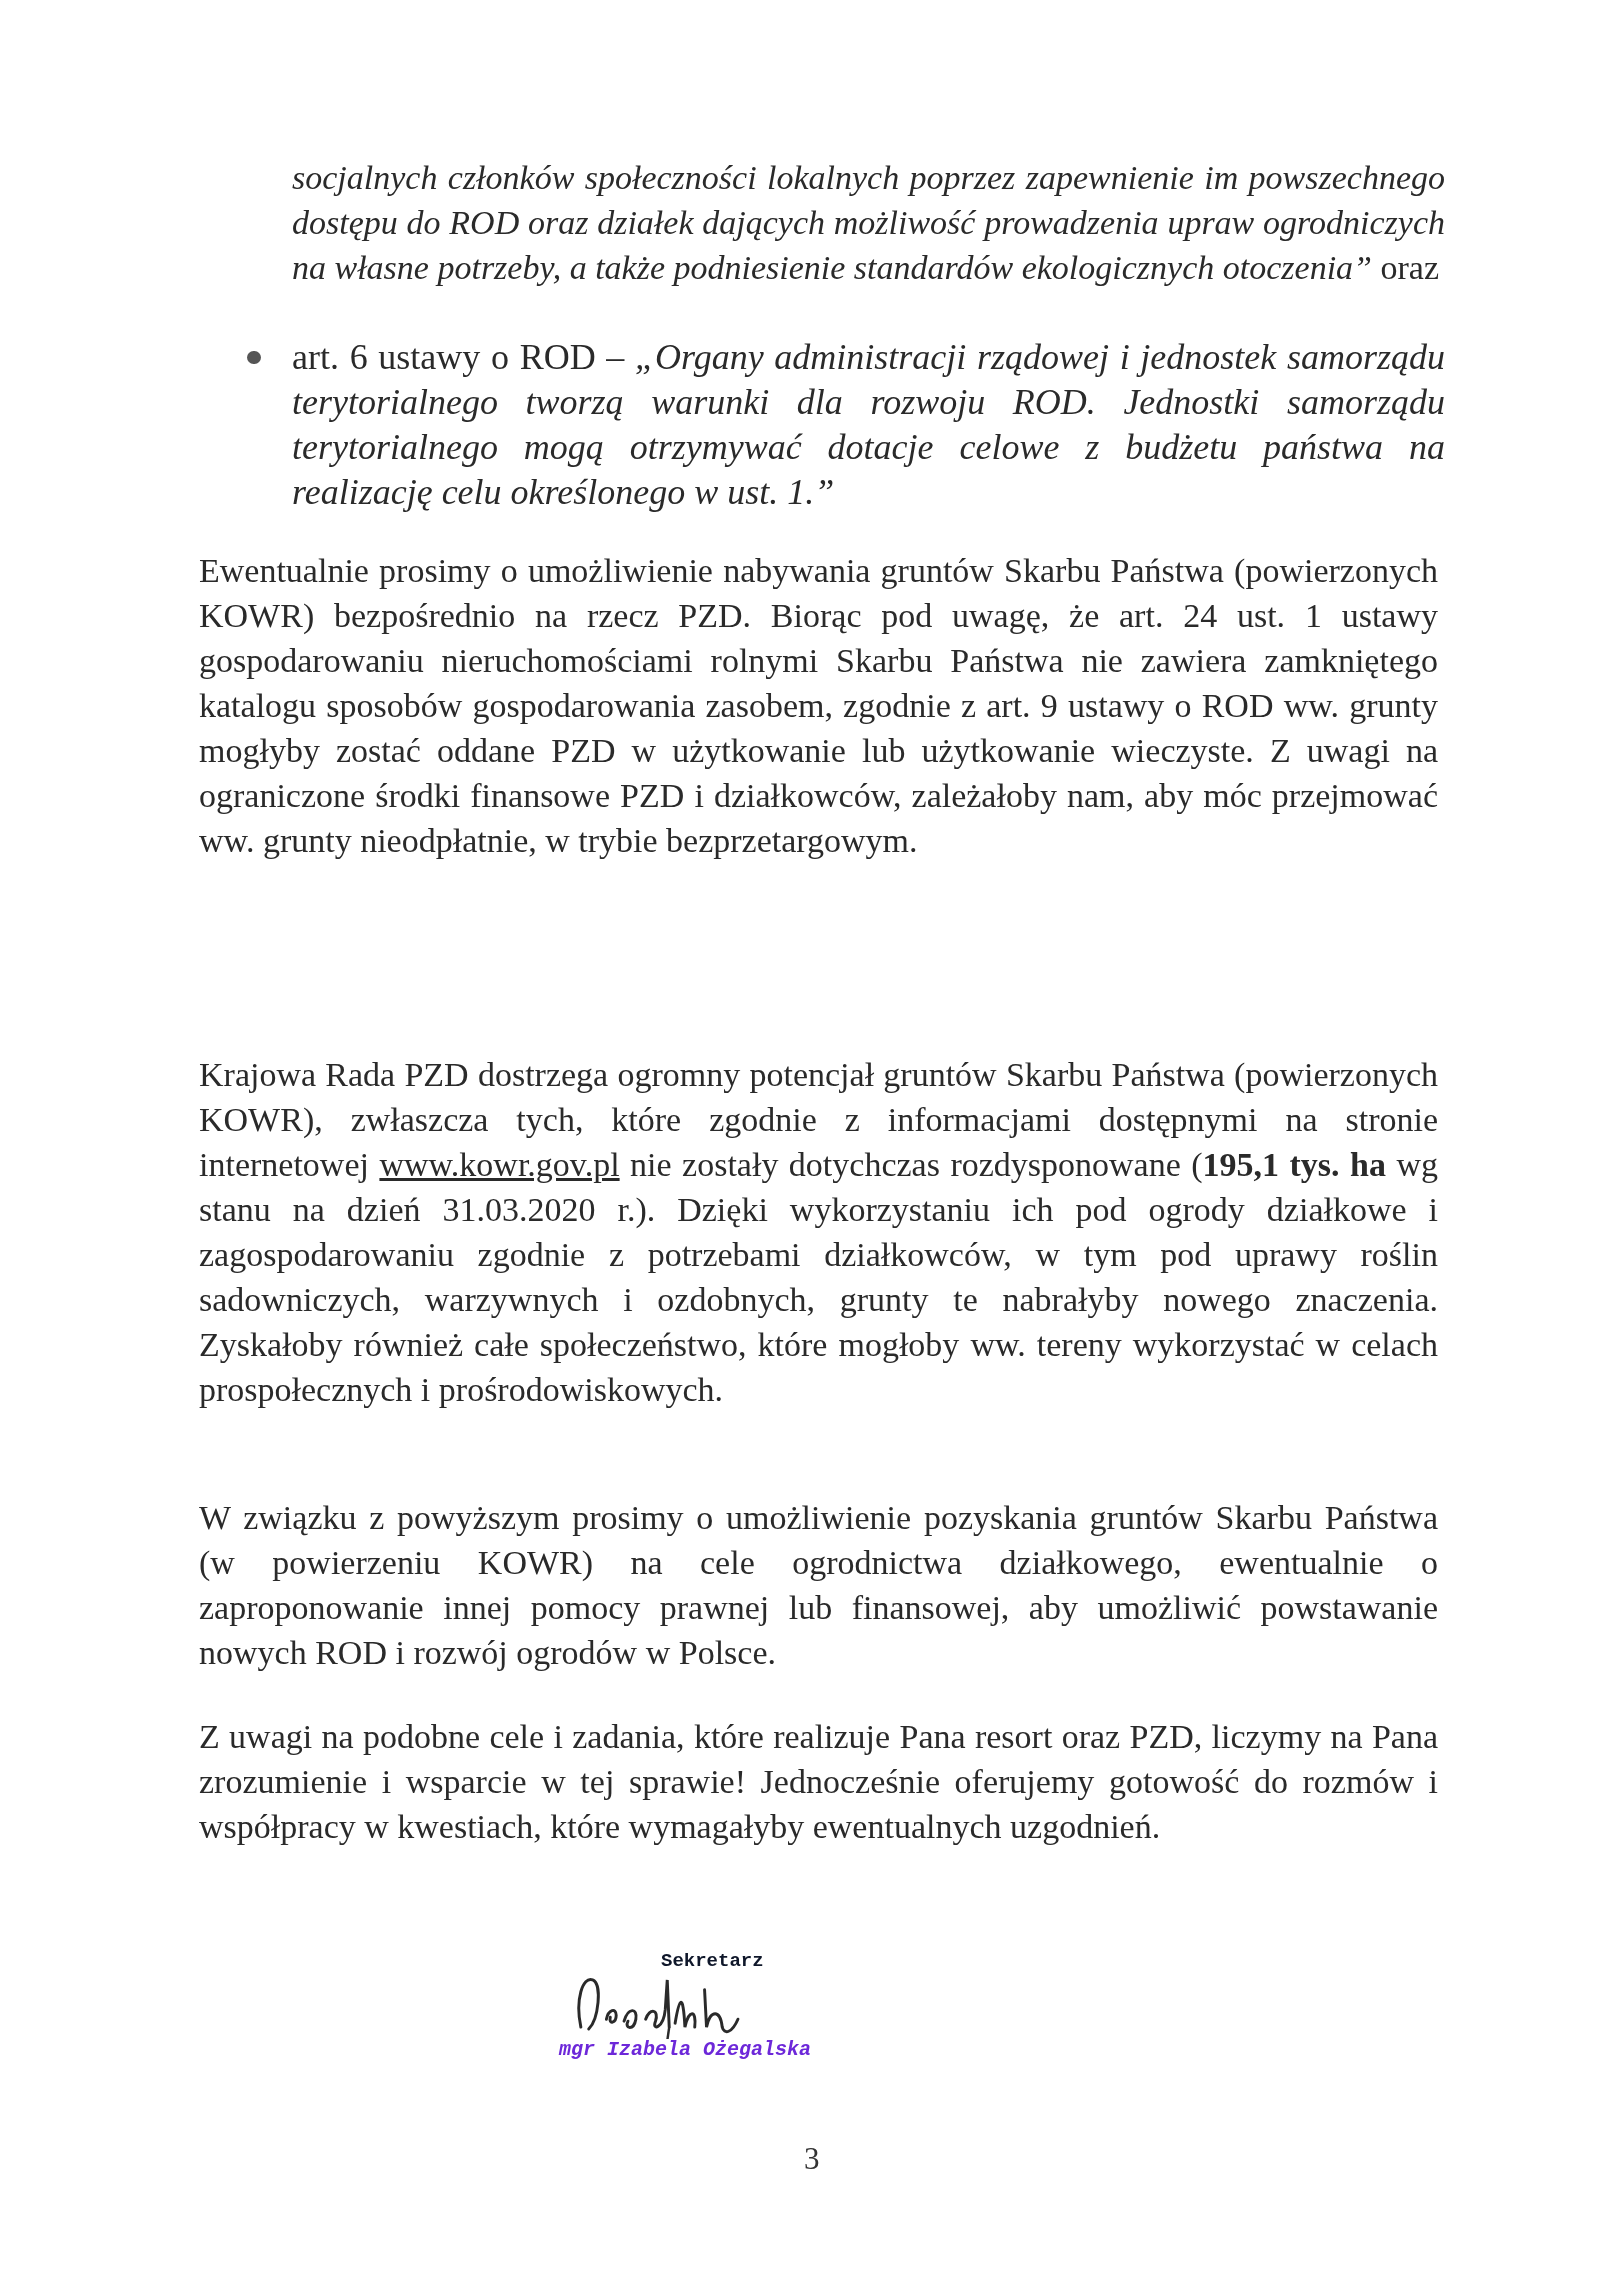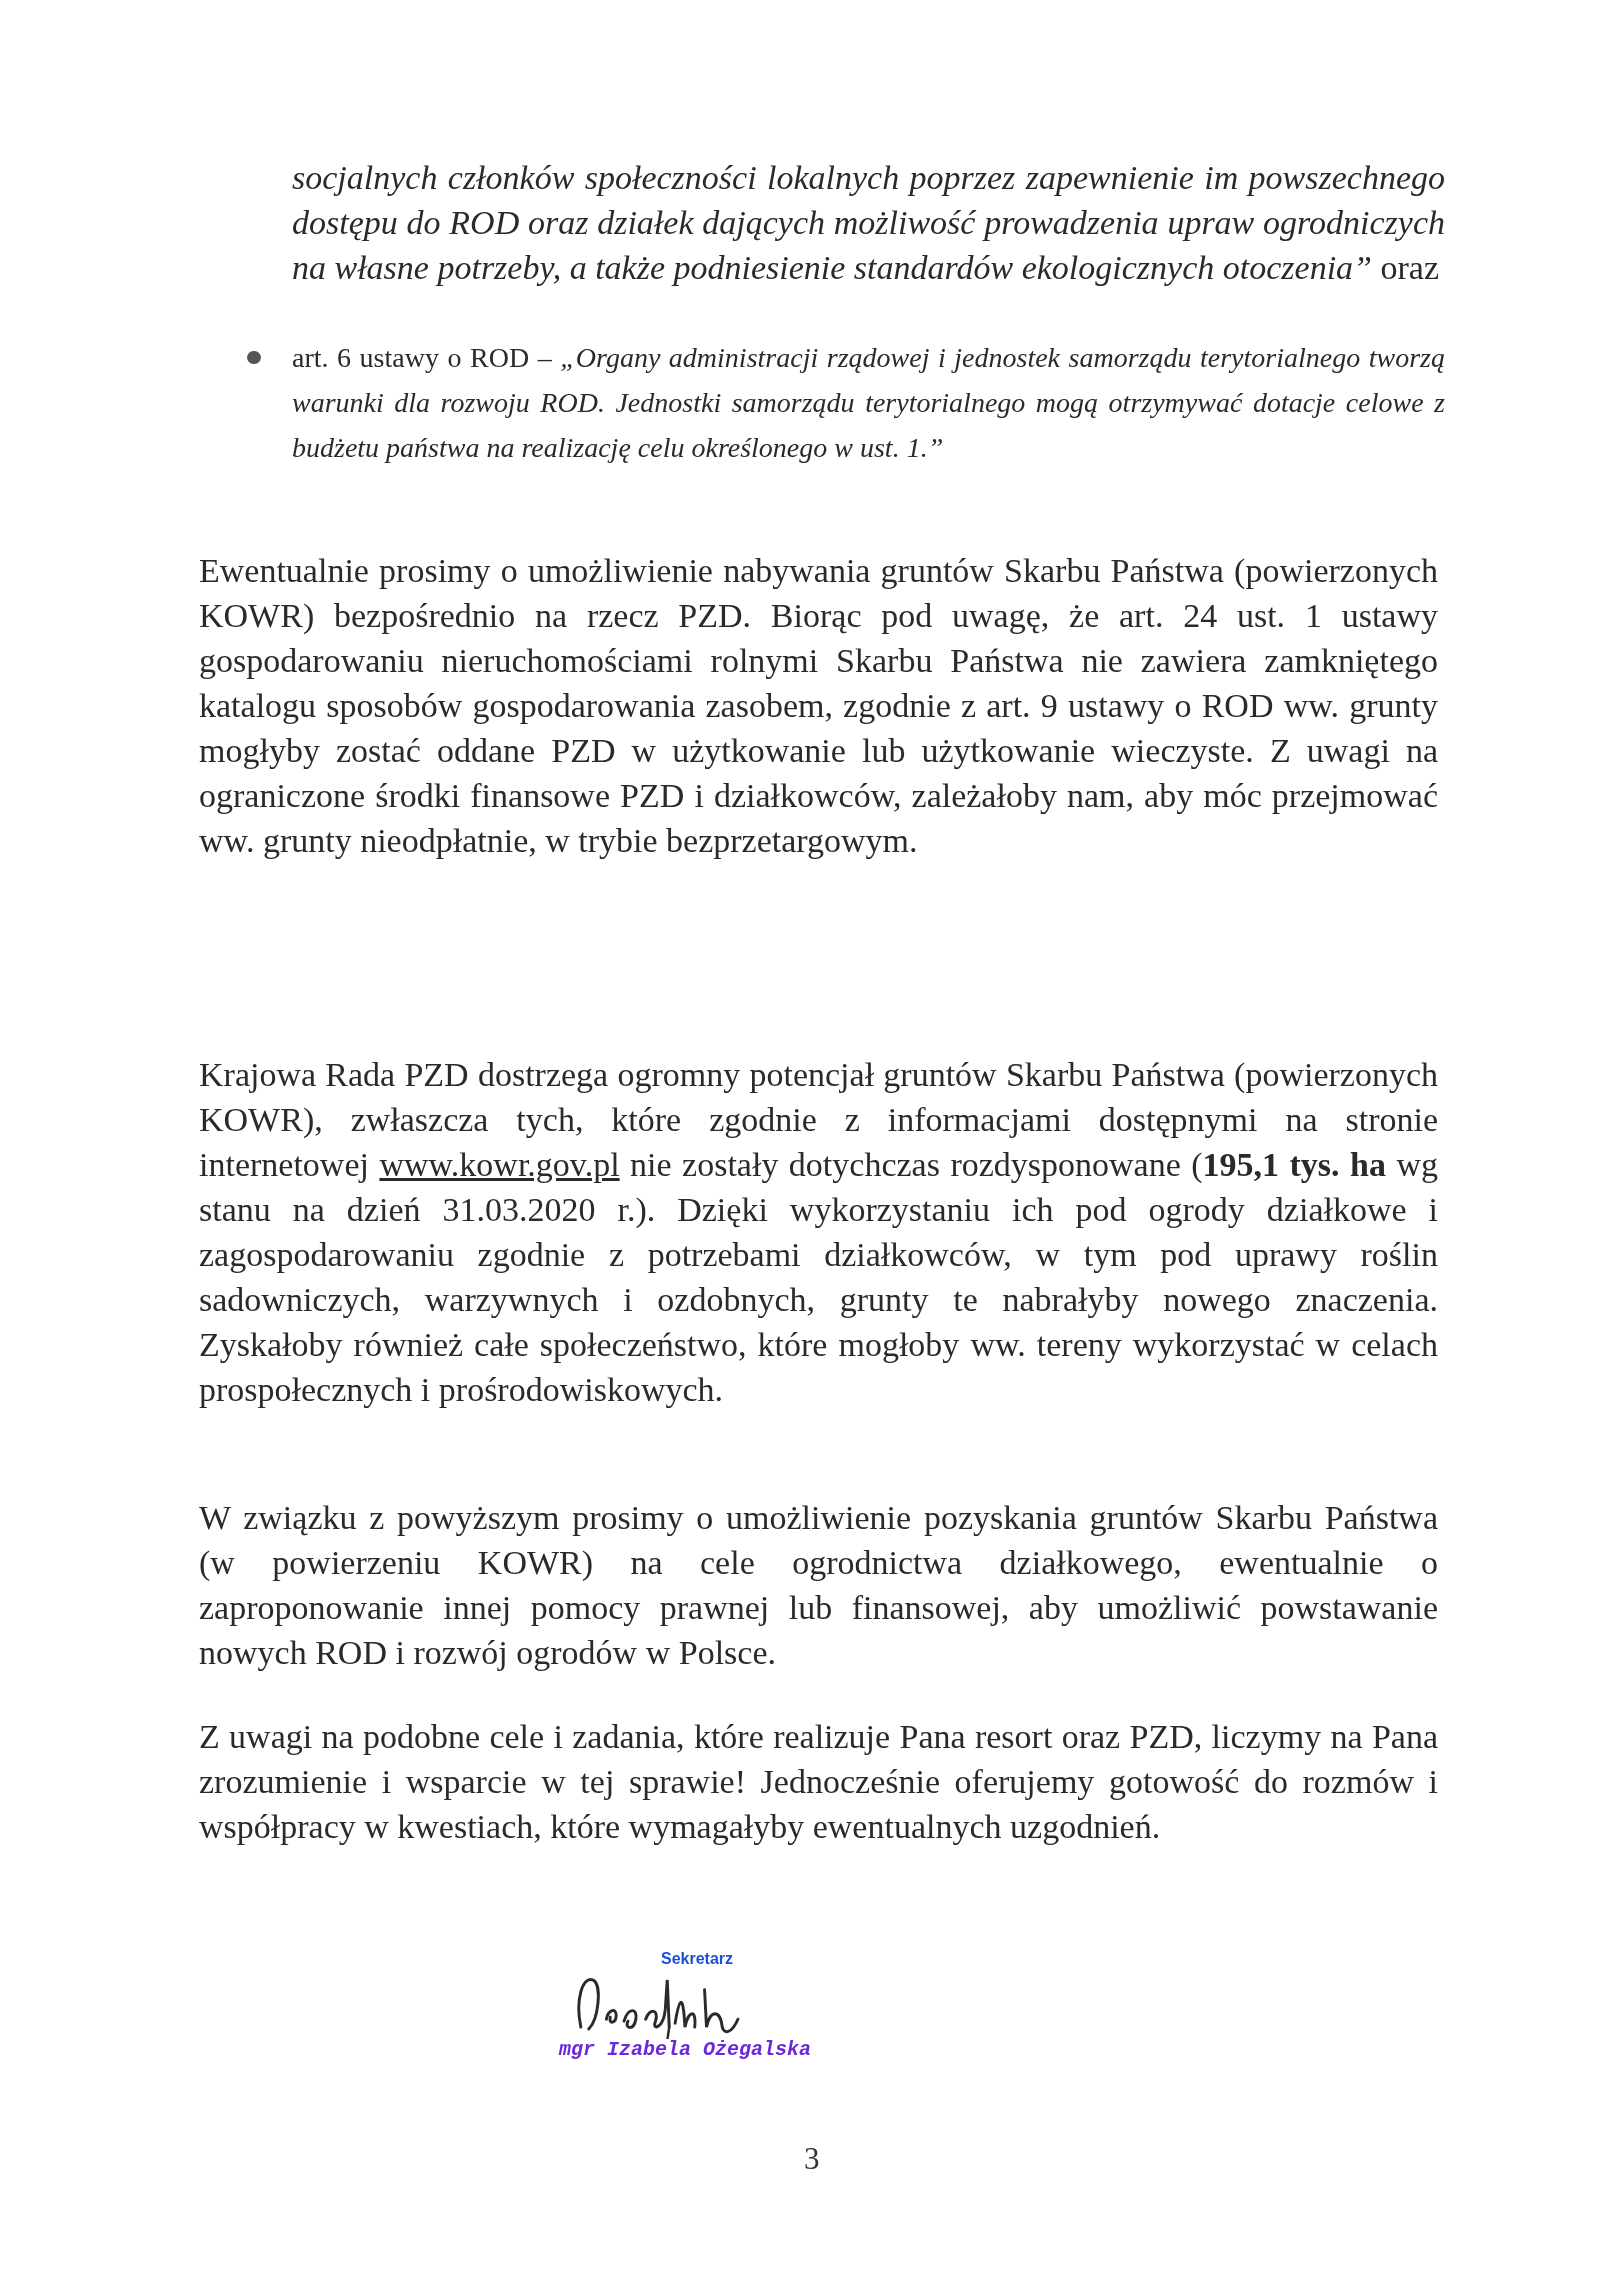--- a/index.html
+++ b/index.html
@@ -10,32 +10,32 @@
     }
     .page { position: absolute; left: 0; top: 0; width: 1328px; height: 2292px; }
 
     .block { position: absolute; left: 192px; width: 1253px; font-size: 34px; line-height: 45px; text-align: justify; }
     .block p { margin: 7px; }
     .quote { font-style: italic; }
 
     .cont { position: absolute; left: 292px; top: 155px; width: 1153px; font-size: 34px; line-height: 45px; text-align: justify; }
     .bullet-item { position: absolute; left: 247px; top: 335px; width: 1198px; }
     .bullet-dot { position: absolute; left: 0; top: 15.7px; width: 13.7px; height: 13.7px; border-radius: 50%; background: #555; }
-    .bullet-text { position: absolute; left: 45px; top: 0; width: 1153px; font-size: 28px; line-height: 45px; text-align: justify; }
+    .bullet-text { position: absolute; left: 45px; top: 0; width: 1153px; font-size: 36px; line-height: 45px; text-align: justify; }
 
     .b1 { top: 541px; }
     .salut { top: 957px; }
     .b2 { top: 1045px; }
     .b3 { top: 1488px; }
     .b4 { top: 1707px; }
     .link { text-decoration: underline; }
     .bold { font-weight: bold; }
 
     .sig-left { position: absolute; left: 559px; top: 1950px; width: 323px; height: 137px; }
-    .sig-left .title { position: absolute; left: 102px; top: 0; font-family: Liberation Sans, sans-serif; font-weight: bold; font-size: 16px; color: #1d4ed8; }
+    .sig-left .title { position: absolute; left: 102px; top: 0; font-family: Liberation Mono, monospace; font-weight: bold; font-size: 19px; color: #0f172a; }
     .sig-left .scrawl { position: absolute; left: 13.7px; top: 19.6px; width: 216px; height: 69px; }
     .sig-left .name { position: absolute; left: 0; top: 88px; font-family: Liberation Mono, monospace; font-style: italic; font-weight: bold; font-size: 20px; color: #6d28d9; white-space: nowrap; }
 
     .sig-right { position: absolute; left: 1068px; top: 1872px; width: 392px; height: 255px; }
     .sig-right .scrawl { position: absolute; left: 98px; top: 9.8px; width: 235px; height: 225px; }
     .sig-right .title { position: absolute; left: 143px; top: 142px; font-family: "Liberation Sans", sans-serif; font-weight: bold; font-size: 21.6px; color: #333; }
     .sig-right .name { position: absolute; left: 13.7px; top: 223px; font-family: "DejaVu Sans", sans-serif; font-size: 20.6px; color: #333; white-space: nowrap; }
 
     .page-num { position: absolute; left: 804px; top: 2141px; font-size: 31px; color: #333; }
   </style>

